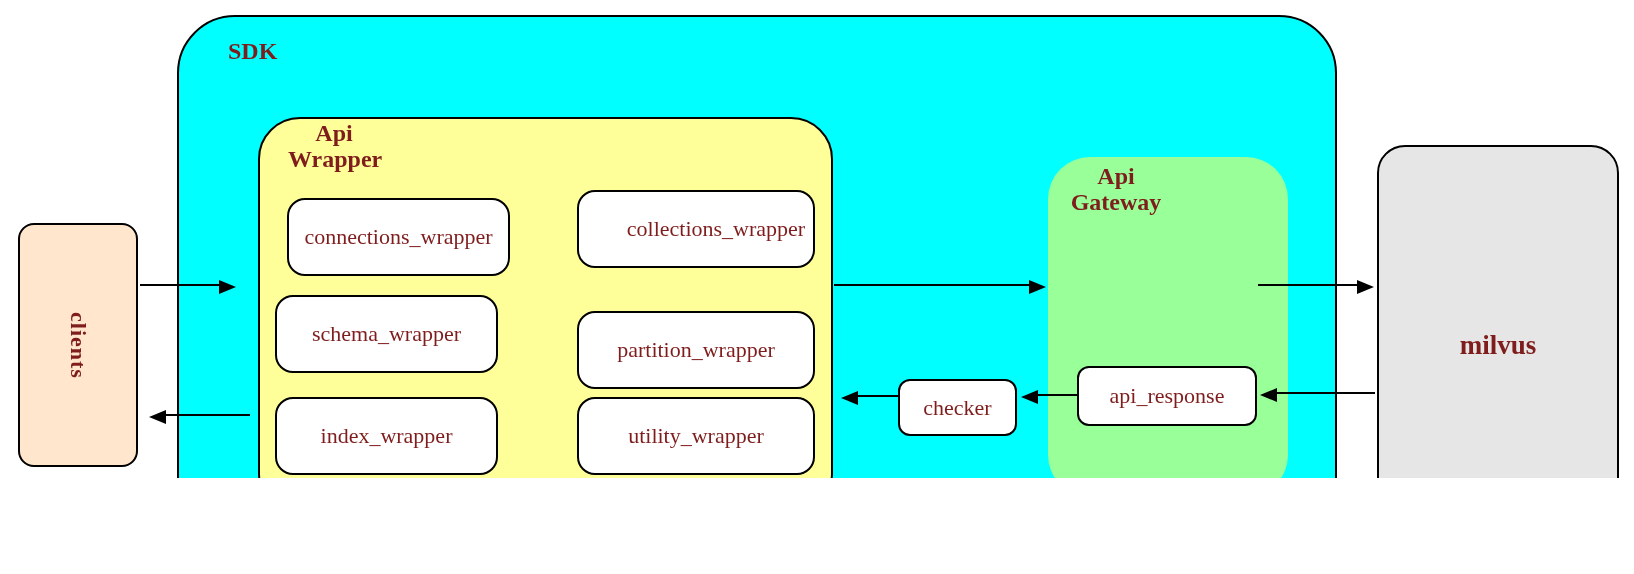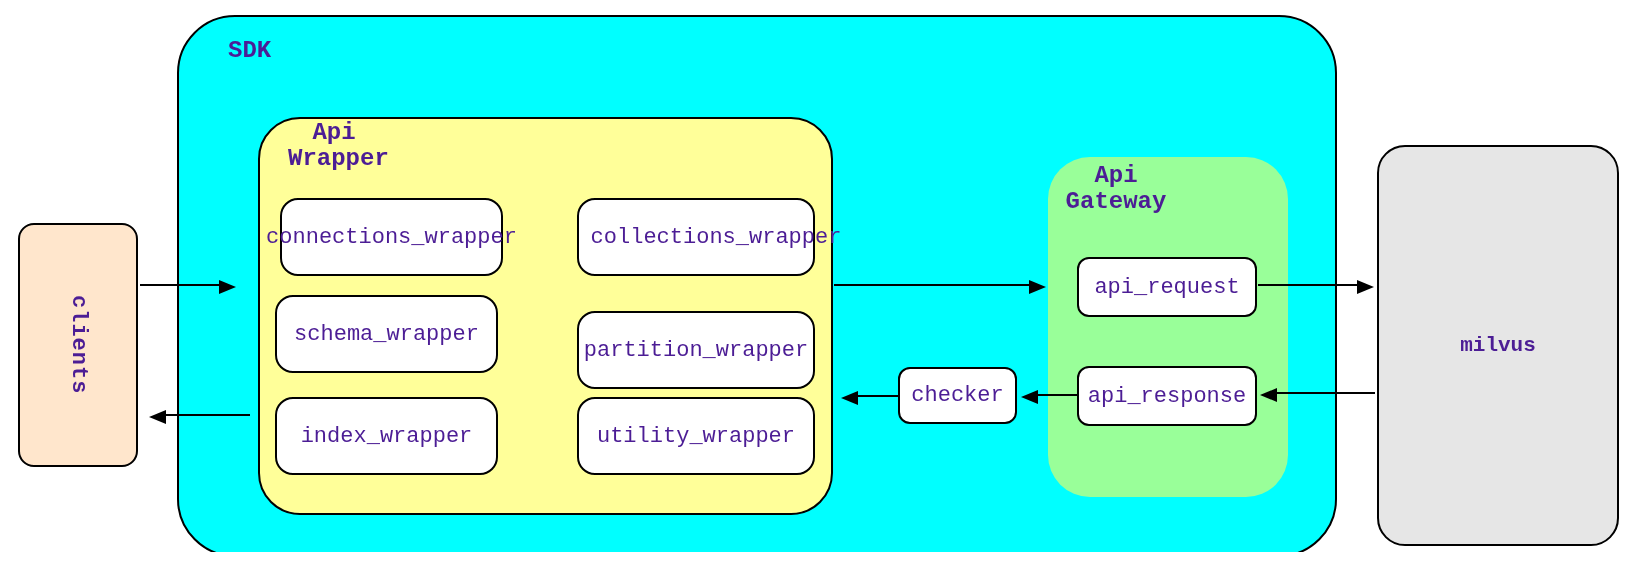--- a/index.html
+++ b/index.html
@@ -1,40 +1,40 @@
 <!DOCTYPE html>
 <html><head>
 <meta charset="utf-8">
 <style>
   html,body{margin:0;padding:0;background:#ffffff;}
   .canvas{
-    position:relative;width:1634px;height:552px;background:#ffffff;
-    font-family:Liberation Mono, monospace;color:#4c1d95;
+    position:relative;width:1634px;height:478px;background:#ffffff;
+    font-family:Liberation Serif, serif;color:#7f1d1d;
     overflow:hidden;
   }
   .box{position:absolute;box-sizing:border-box;border:2px solid #000;}
   .sdk{left:177px;top:15px;width:1160px;height:542px;border-radius:58px;background:#00FFFF;}
   .clients{left:18px;top:223px;width:120px;height:244px;border-radius:16px;background:#FFE6CC;
     display:flex;align-items:center;justify-content:center;}
   .clients-label{writing-mode:vertical-rl;font-weight:bold;font-size:22px;letter-spacing:1px;}
   .api-wrapper{left:258px;top:117px;width:575px;height:398px;border-radius:42px;background:#FFFF99;}
   .api-gateway{left:1048px;top:157px;width:240px;height:340px;border-radius:42px;background:#99FF99;border:none;}
   .milvus{left:1377px;top:145px;width:242px;height:401px;border-radius:28px;background:#E6E6E6;
-    display:flex;align-items:center;justify-content:center;font-weight:bold;font-size:21px;}
+    display:flex;align-items:center;justify-content:center;font-weight:bold;font-size:27px;}
   .leaf{background:#ffffff;display:flex;align-items:center;justify-content:center;
     font-size:22px;border-radius:18px;}
-  .w-conn {left:280px;top:198px;width:223px;height:78px;}
-  .w-coll {left:577px;top:198px;width:238px;height:78px;padding-left:40px;}
+  .w-conn {left:287px;top:198px;width:223px;height:78px;}
+  .w-coll {left:577px;top:190px;width:238px;height:78px;padding-left:40px;}
   .w-schm {left:275px;top:295px;width:223px;height:78px;}
   .w-part {left:577px;top:311px;width:238px;height:78px;}
   .w-indx {left:275px;top:397px;width:223px;height:78px;text-align:center;}
   .w-util {left:577px;top:397px;width:238px;height:78px;}
   .g-req {left:1077px;top:257px;width:180px;height:60px;border-radius:12px;}
   .g-resp{left:1077px;top:366px;width:180px;height:60px;border-radius:12px;}
-  .checker{left:898px;top:367px;width:119px;height:57px;border-radius:12px;}
+  .checker{left:898px;top:379px;width:119px;height:57px;border-radius:12px;}
   .big-title{position:absolute;font-weight:bold;font-size:24px;line-height:26px;white-space:pre-line;}
   .sdk-title{left:228px;top:38px;}
   .wrapper-title{left:288px;top:120px;width:92px;text-align:center;}
   .gateway-title{left:1058px;top:163px;width:116px;text-align:center;}
   .arrow{position:absolute;height:0;border-top:2px solid #000;}
   .arrow.head-r::after{content:"";position:absolute;right:-16px;top:-6px;width:0;height:0;
     border-top:7px solid transparent;border-bottom:7px solid transparent;border-left:17px solid #000;}
   .arrow.head-l::before{content:"";position:absolute;left:-16px;top:-6px;width:0;height:0;
     border-top:7px solid transparent;border-bottom:7px solid transparent;border-right:17px solid #000;}
 </style>
@@ -74,23 +74,20 @@
   <div class="box leaf w-part">
     <span>partition_wrapper</span>
   </div>
   <div class="box leaf w-indx">
     <span>index_wrapper</span>
   </div>
   <div class="box leaf w-util">
     <span>utility_wrapper</span>
   </div>
 
-  <div class="box leaf g-req">
-    <span>api_request</span>
-  </div>
   <div class="box leaf g-resp">
     <span>api_response</span>
   </div>
 
   <div class="box leaf checker">
     <span>checker</span>
   </div>
 
   <div class="arrow head-r" style="left:140px;top:284px;width:80px;"></div>
   <div class="arrow head-r" style="left:834px;top:284px;width:196px;"></div>

